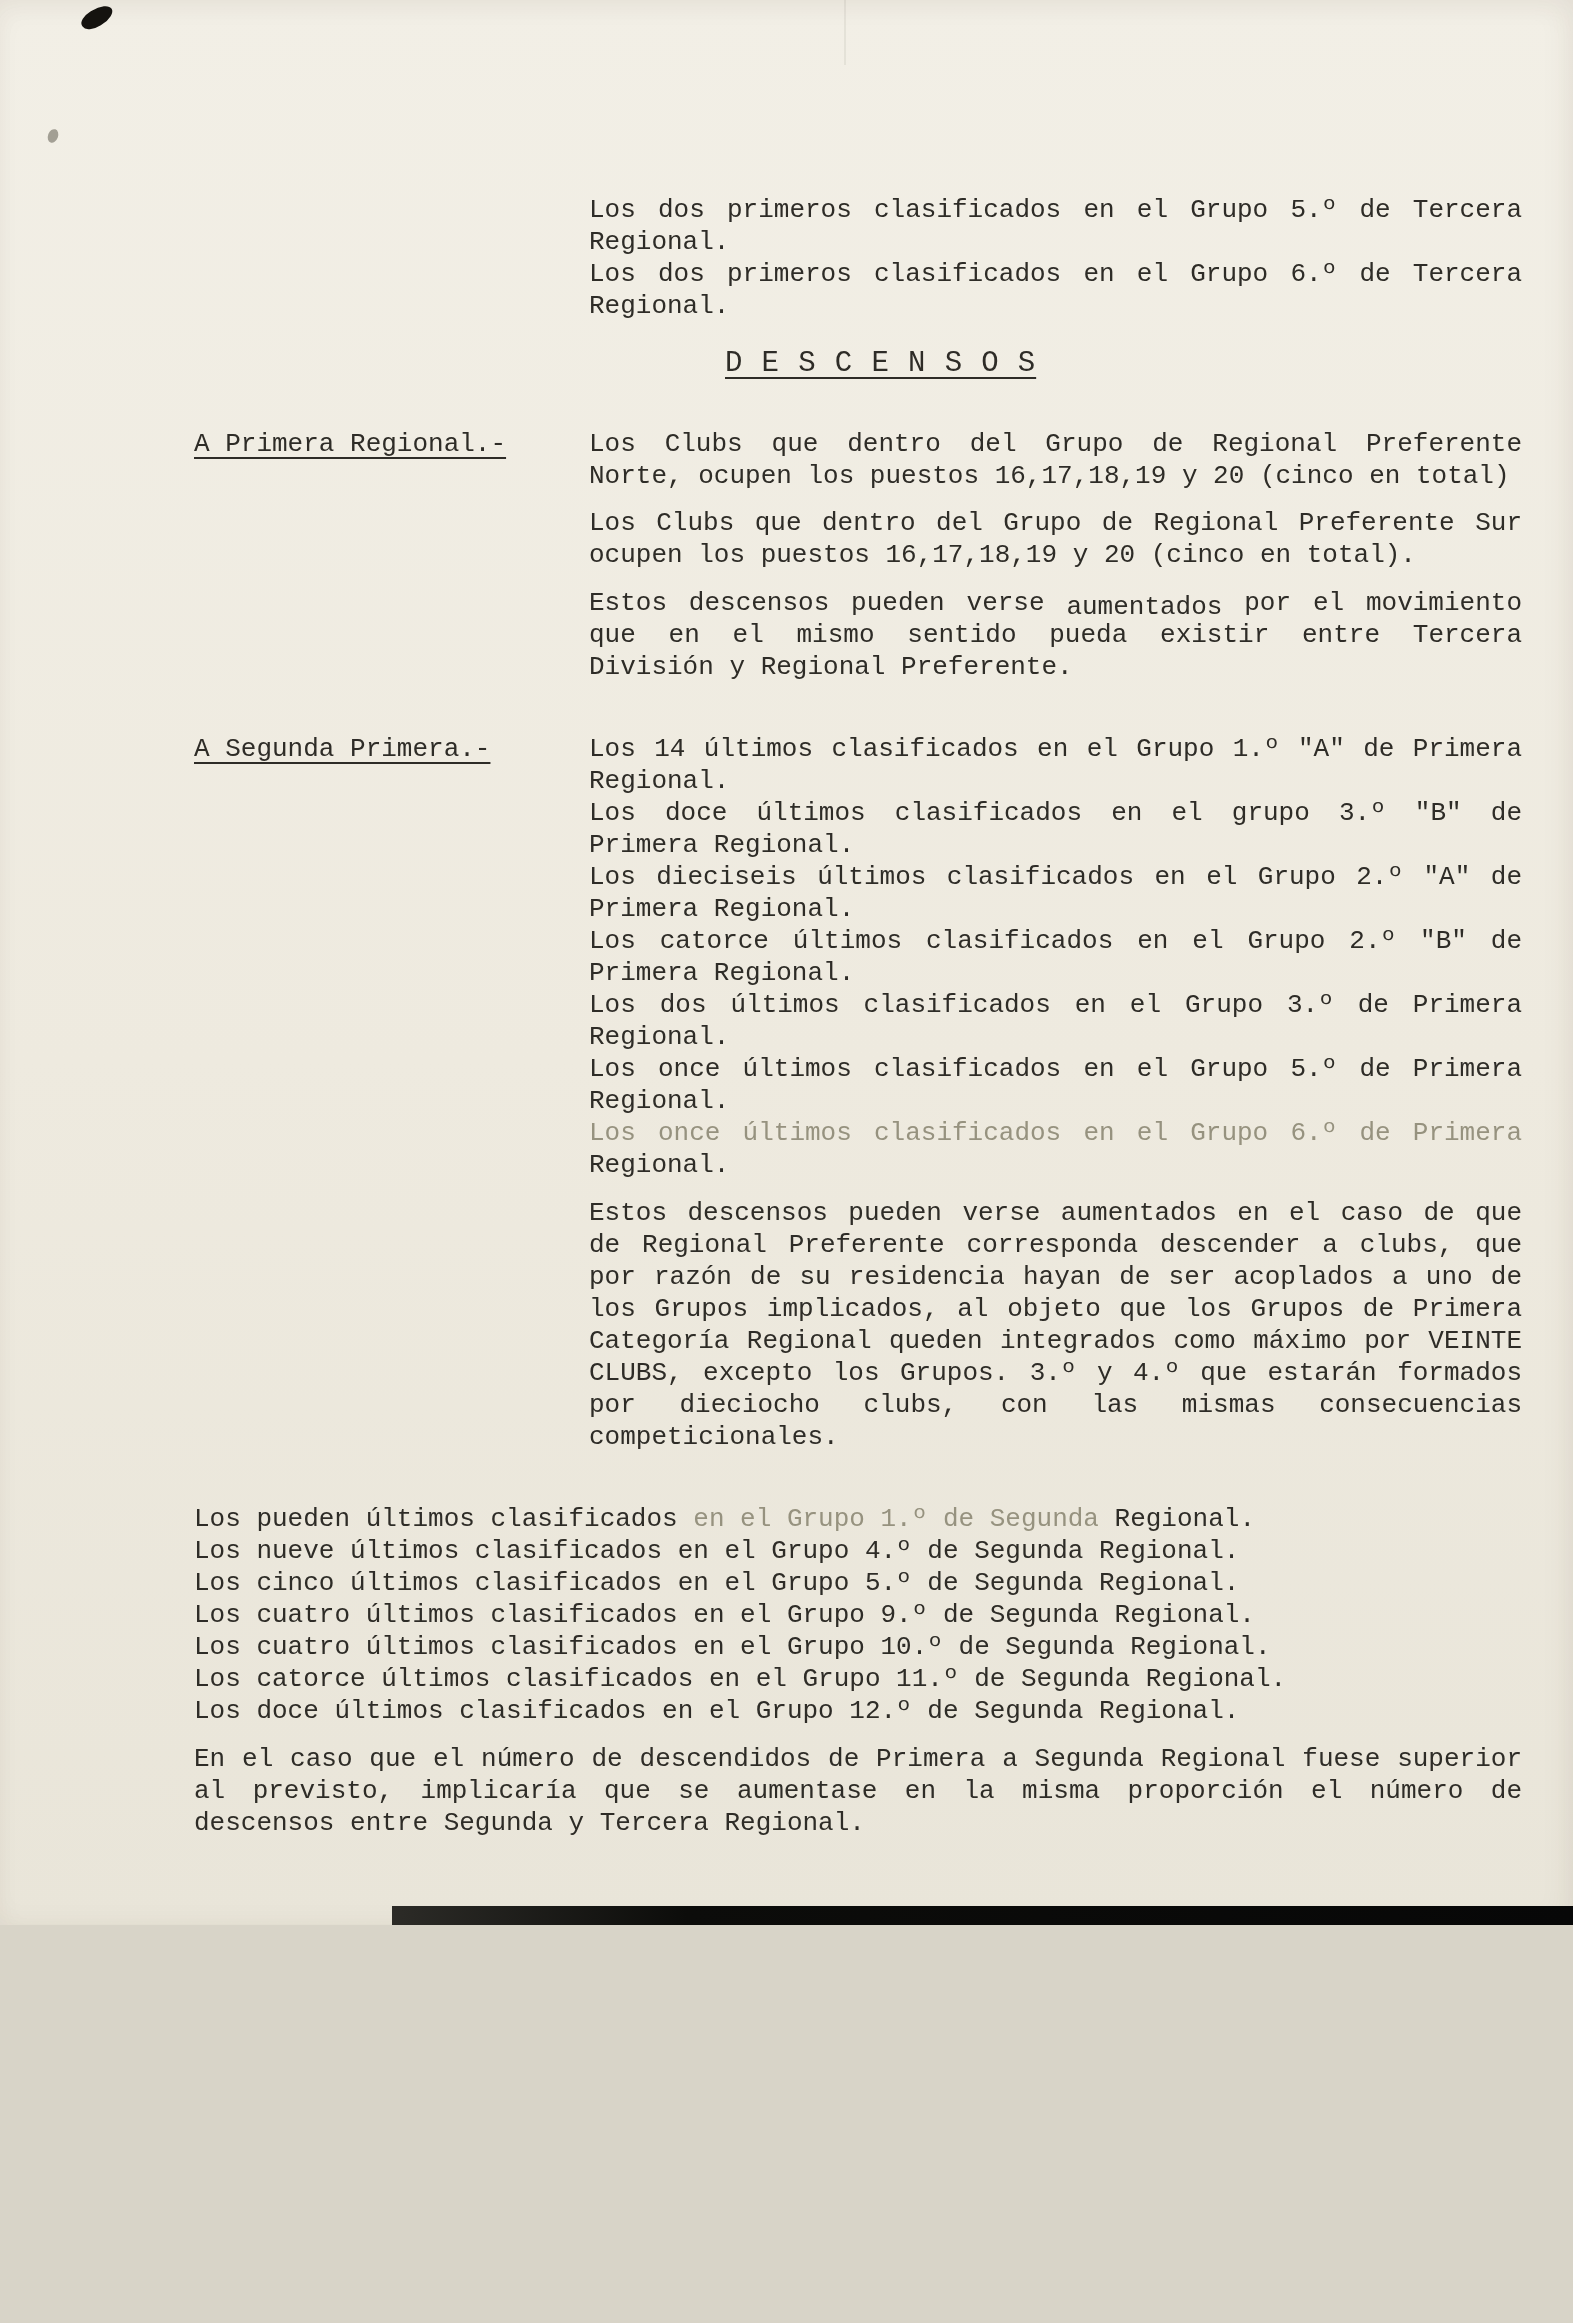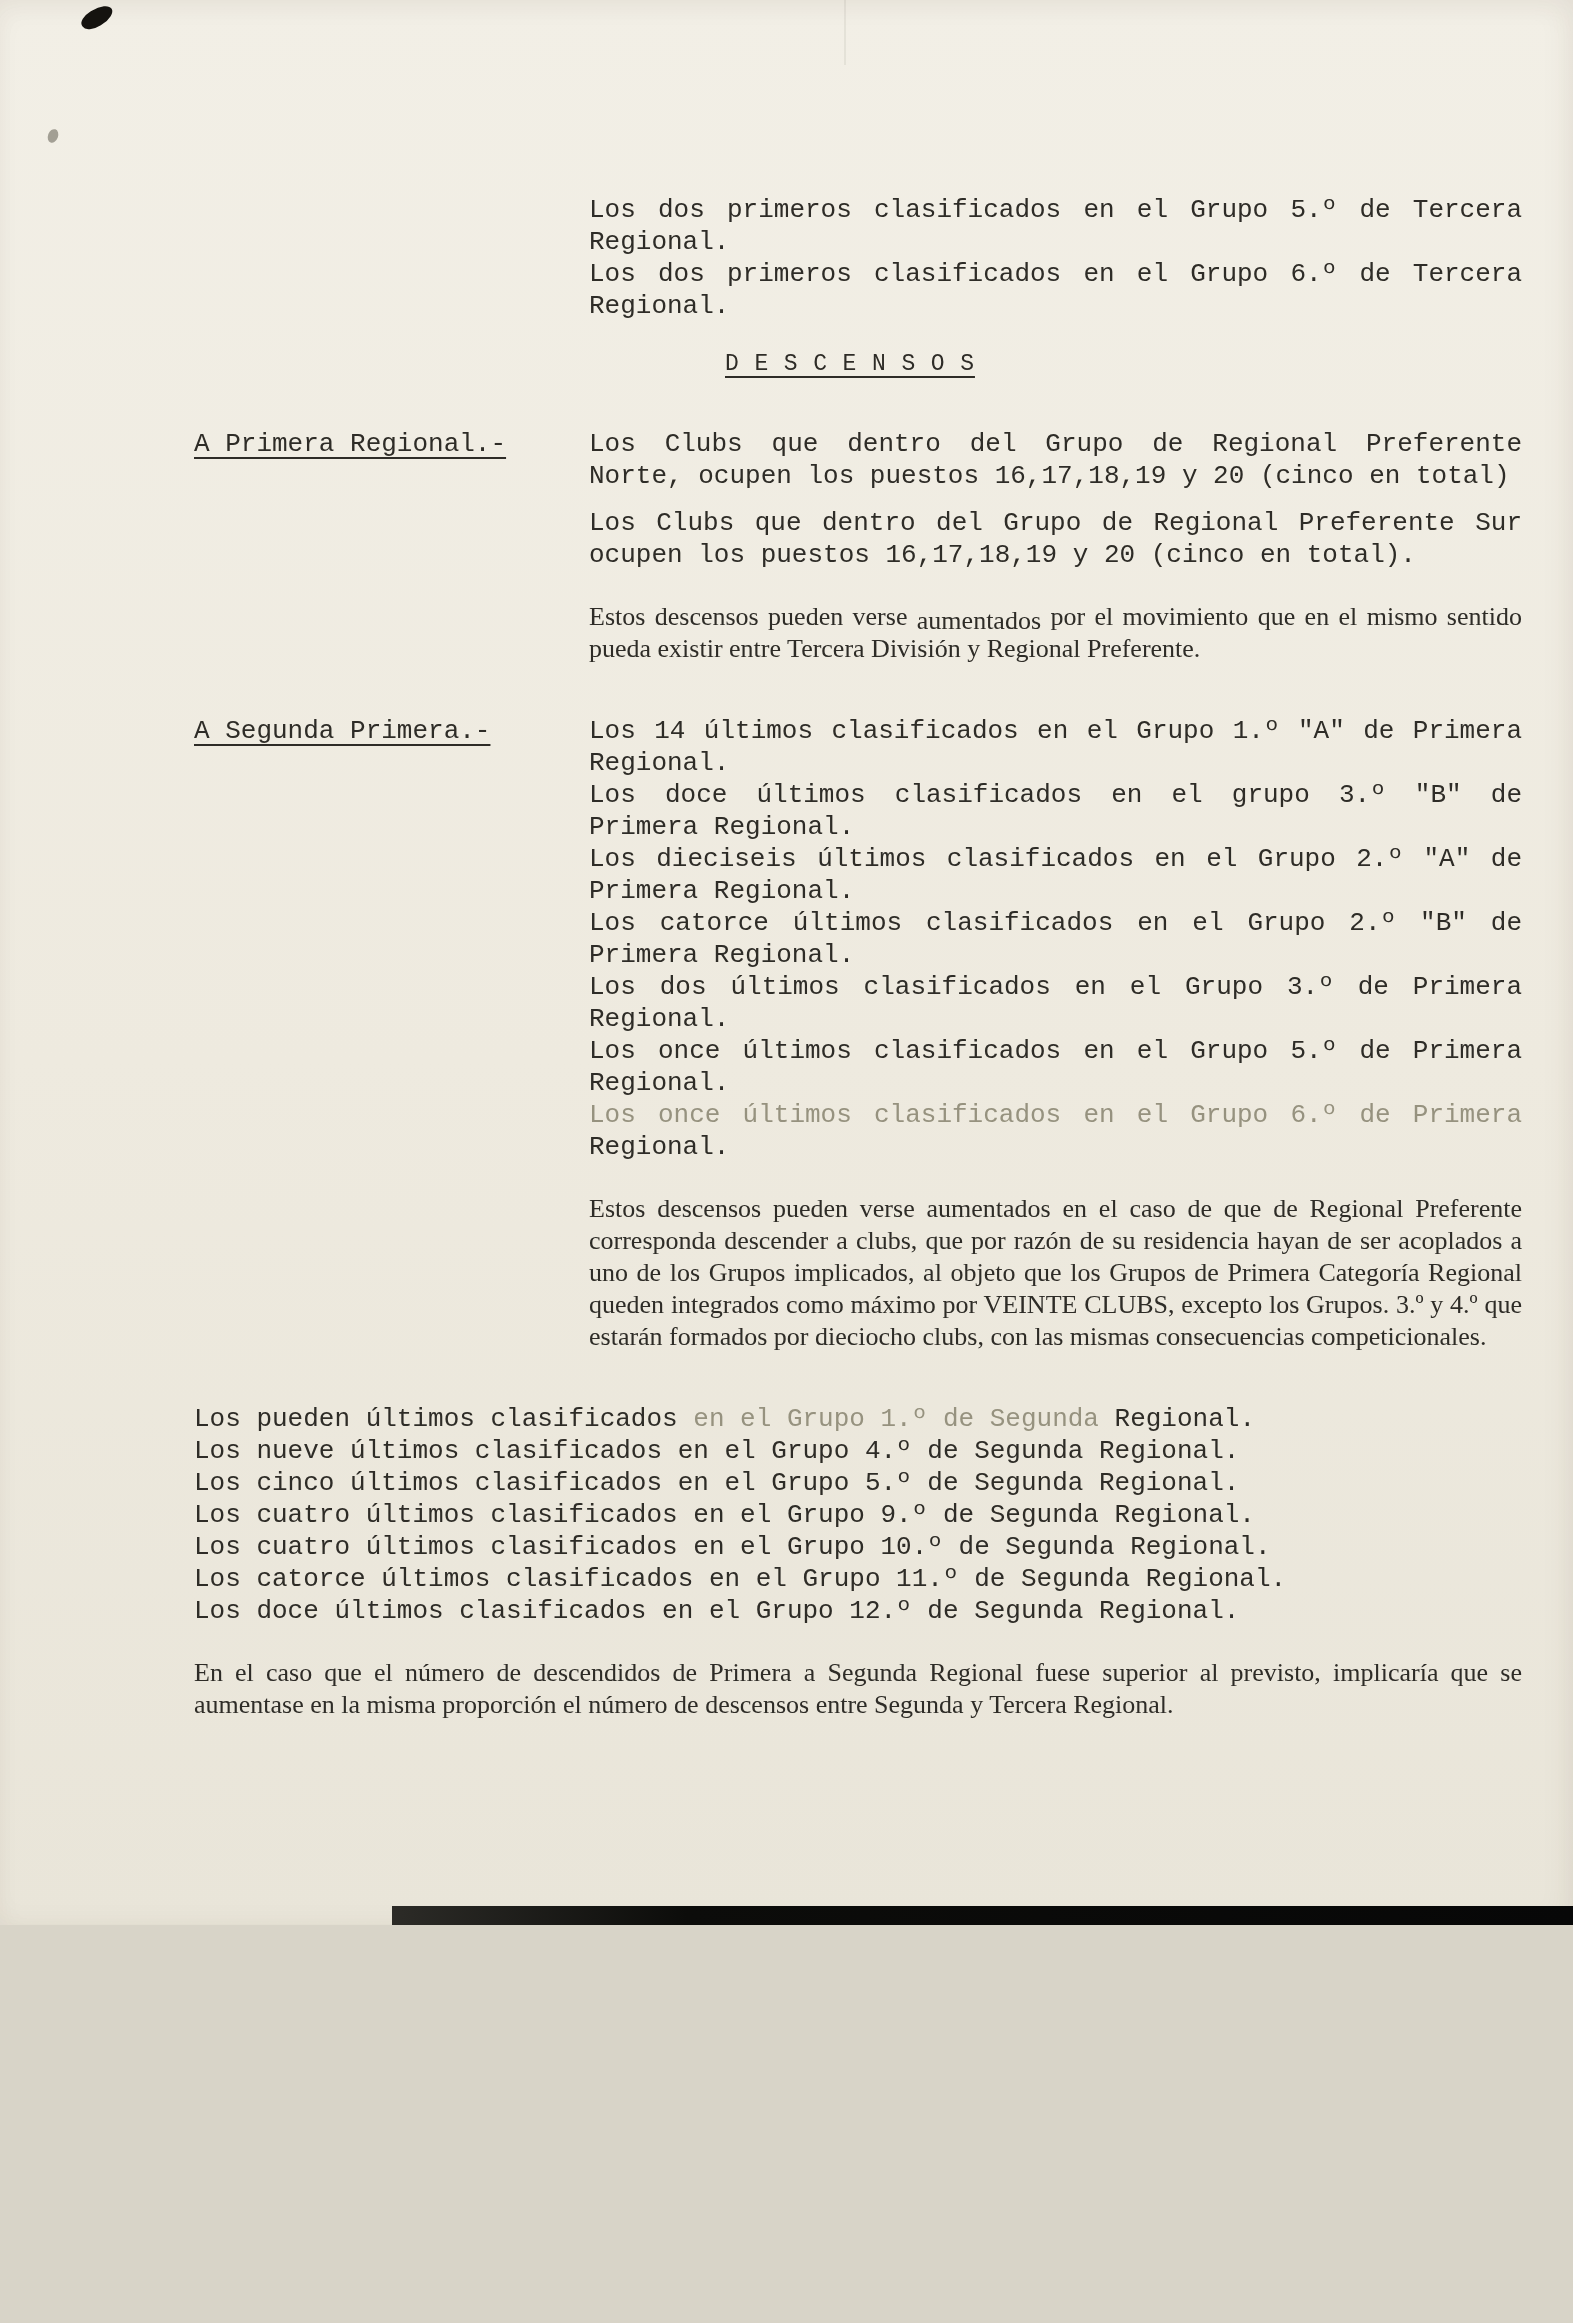--- a/index.html
+++ b/index.html
@@ -27,21 +27,21 @@
     right: 52px;
   }
   .intro {
     margin-left: 395px;
   }
   .intro p {
     margin: 0;
     text-align: justify;
   }
   .heading {
-    font-size: 23px;
+    font-size: 29px;
     font-weight: normal;
     margin: 26px 0 48px 531px;
     text-decoration: underline;
     text-underline-offset: 5.6px;
     text-decoration-thickness: 1.9px;
     letter-spacing: 0.9px;
   }
   .section {
     display: flex;
     margin-bottom: 50px;
@@ -63,23 +63,22 @@
   }
   .para {
     margin: 0 0 15px 0;
     text-align: justify;
   }
   .item {
     margin: 0;
     text-align: justify;
   }
   .gap-top {
-    margin-top: 30px;
+    margin-top: 16px;
     margin-bottom: 0;
-    font-family: Liberation Serif, serif;
   }
   .faint {
     color: #96927f;
     filter: blur(0.6px);
   }
   .inserted {
     position: relative;
     top: 3.7px;
   }
   .smudge-1 {

